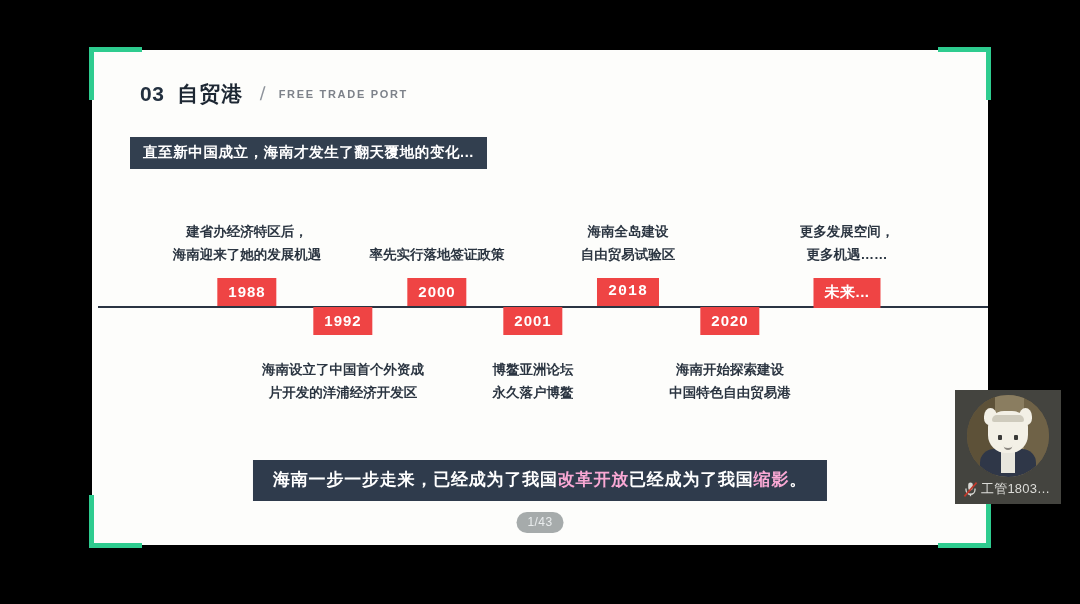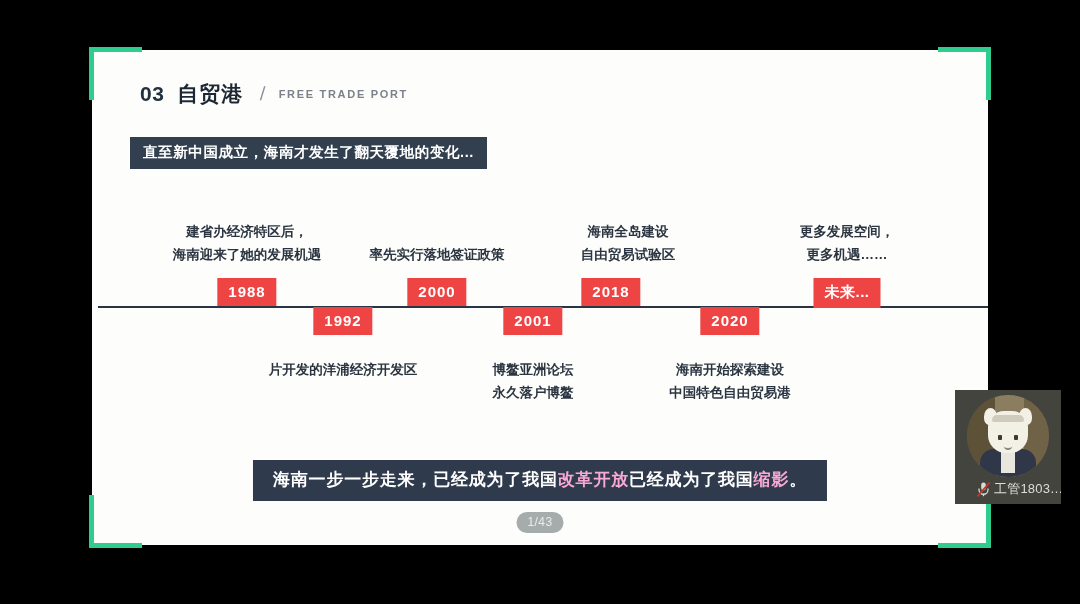--- a/index.html
+++ b/index.html
@@ -214,21 +214,21 @@
     width:9px; height:3px; border-bottom:2px solid #8b8781; border-radius:0 0 6px 6px;
   }
 
   #tile-footer {
     position: absolute;
     left: 0; bottom: 6px;
     width: 100%;
     display: flex;
     align-items: center;
     gap: 3px;
-    padding-left: 21px;
+    padding-left: 8px;
     box-sizing: border-box;
   }
   #mic-muted-icon {
     position: relative;
     width: 15px; height: 17px;
     flex: 0 0 auto;
   }
   #participant-name {
     color: #dcdcd8;
     font-size: 13px;
@@ -260,32 +260,33 @@
 
     <div id="timeline">
       <div id="timeline-axis"></div>
     <div class="year-chip" style="left: 155px; transform: translateX(-50%); top: 78px;">1988</div>
         <div class="tl-caption" style="left: 155px; transform: translateX(-50%); top: 20px;">
           <div>建省办经济特区后，</div>
           <div>海南迎来了她的发展机遇</div>
         </div>
         <div class="year-chip" style="left: 251px; transform: translateX(-50%); top: 107px;">1992</div>
         <div class="tl-caption" style="left: 251px; transform: translateX(-50%); top: 158px;">
+          <div>海南设立了中国首个外资成</div>
           <div>片开发的洋浦经济开发区</div>
         </div>
         <div class="year-chip" style="left: 345px; transform: translateX(-50%); top: 78px;">2000</div>
         <div class="tl-caption" style="left: 345px; transform: translateX(-50%); top: 43px;">
           <div>率先实行落地签证政策</div>
         </div>
         <div class="year-chip" style="left: 441px; transform: translateX(-50%); top: 107px;">2001</div>
         <div class="tl-caption" style="left: 441px; transform: translateX(-50%); top: 158px;">
           <div>博鳌亚洲论坛</div>
           <div>永久落户博鳌</div>
         </div>
-        <div class="year-chip" style="left: 519px; transform: translateX(-50%); top: 78px;">2018</div>
+        <div class="year-chip" style="left: 536px; transform: translateX(-50%); top: 78px; font-family: Liberation Mono, monospace;">2018</div>
         <div class="tl-caption" style="left: 536px; transform: translateX(-50%); top: 20px;">
           <div>海南全岛建设</div>
           <div>自由贸易试验区</div>
         </div>
         <div class="year-chip" style="left: 638px; transform: translateX(-50%); top: 107px;">2020</div>
         <div class="tl-caption" style="left: 638px; transform: translateX(-50%); top: 158px;">
           <div>海南开始探索建设</div>
           <div>中国特色自由贸易港</div>
         </div>
         <div class="year-chip future" style="left: 755px; transform: translateX(-50%); top: 78px;">未来...</div>

